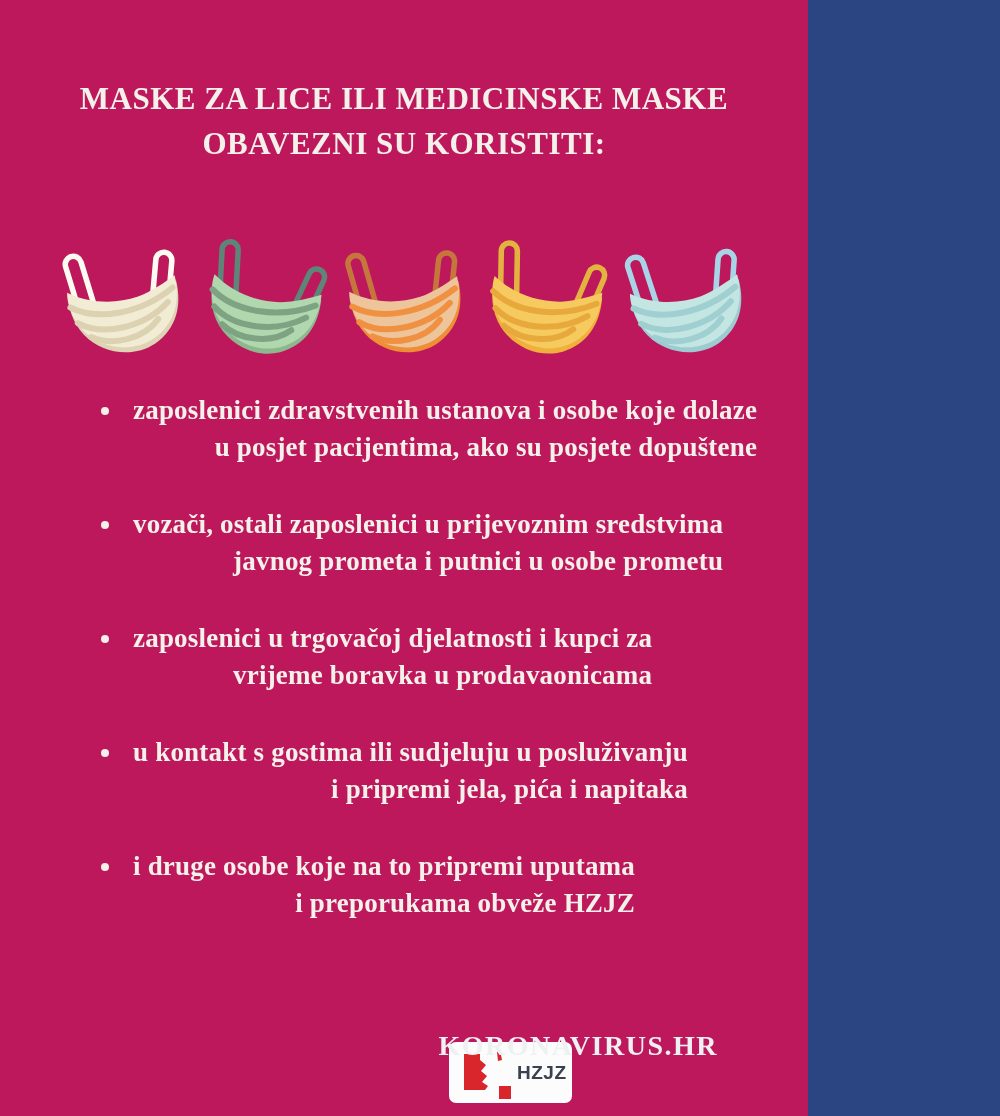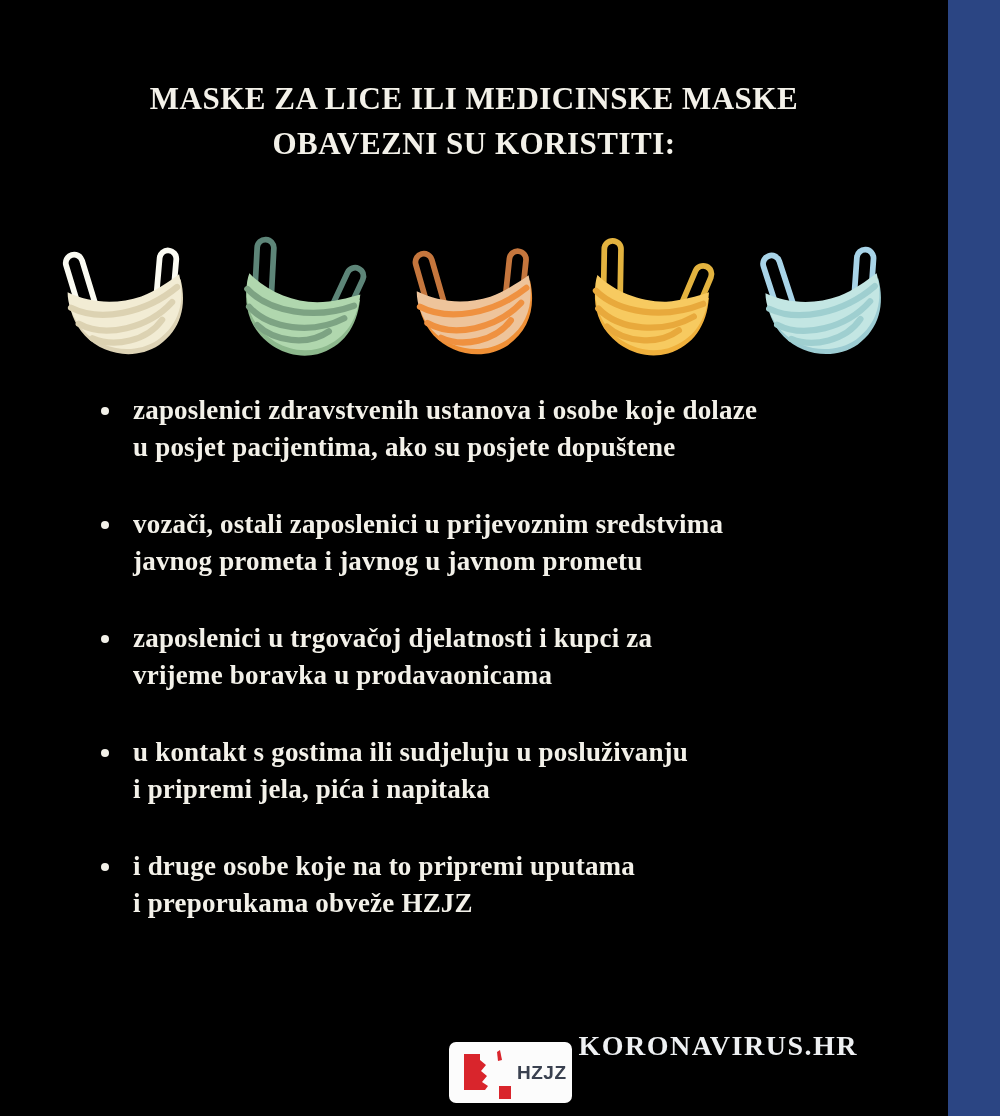--- a/index.html
+++ b/index.html
@@ -3,22 +3,22 @@
 <meta charset="utf-8">
 <style>
   html,body{margin:0;padding:0;}
   body{
     width:1000px;height:1116px;
     font-family:"Liberation Serif","DejaVu Serif",serif;
     background:#2b4583;
     overflow:hidden;
   }
   .poster{
-    position:relative;width:948px;height:1116px;
-    background:#000000;
+    position:relative;width:808px;height:1116px;
+    background:#be185d;
   }
   
   .title{
     position:absolute;top:76px;left:0;right:0;
     text-align:center;color:#f3f1e9;
     font-weight:700;font-size:31px;line-height:45px;
     letter-spacing:0.5px;
   }
   
   .masks-row{
@@ -37,20 +37,21 @@
   .masks-row .mask:nth-child(4){transform:rotate(13deg);}
   .masks-row .mask:nth-child(5){transform:rotate(-6deg);}
   
   .bullets{
     position:absolute;top:392px;left:101px;width:840px;
     list-style:none;margin:0;padding:0;
   }
   .bullets li{
     display:flex;align-items:flex-start;
     margin-bottom:40px;
+    text-align:right;
   }
   .bullet-dot{
     flex:0 0 auto;width:8px;height:8px;border-radius:50%;
     background:#f3f1e9;margin:15px 24px 0 0;
   }
   .bullet-text{
     color:#f3f1e9;font-weight:700;
     font-size:27px;line-height:37px;
     letter-spacing:0.2px;
   }
@@ -143,21 +144,21 @@
     <span class="bullet-dot"></span>
     <div class="bullet-text">
           <div>zaposlenici zdravstvenih ustanova i osobe koje dolaze</div>
           <div>u posjet pacijentima, ako su posjete dopuštene</div>
         </div>
   </li>
       <li>
     <span class="bullet-dot"></span>
     <div class="bullet-text">
           <div>vozači, ostali zaposlenici u prijevoznim sredstvima</div>
-          <div>javnog prometa i javnog u javnom prometu</div>
+          <div>javnog prometa i putnici u osobe prometu</div>
         </div>
   </li>
       <li>
     <span class="bullet-dot"></span>
     <div class="bullet-text">
           <div>zaposlenici u trgovačoj djelatnosti i kupci za</div>
           <div>vrijeme boravka u prodavaonicama</div>
         </div>
   </li>
       <li>

